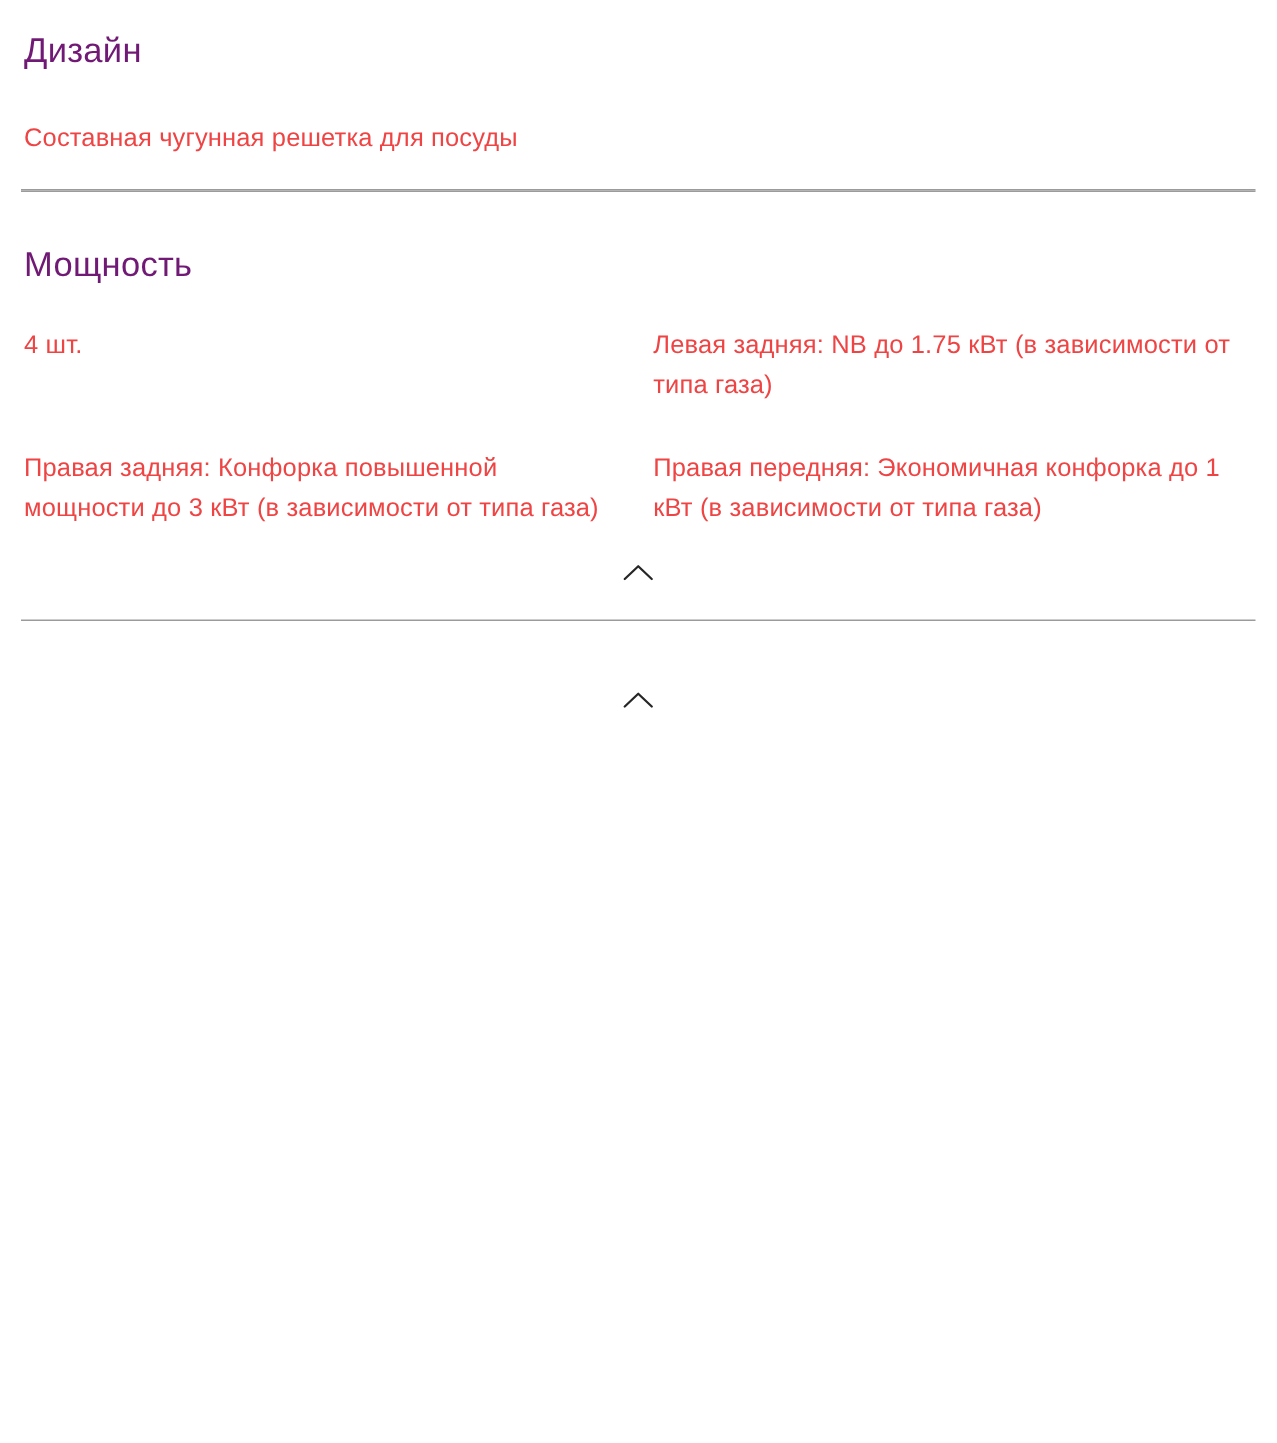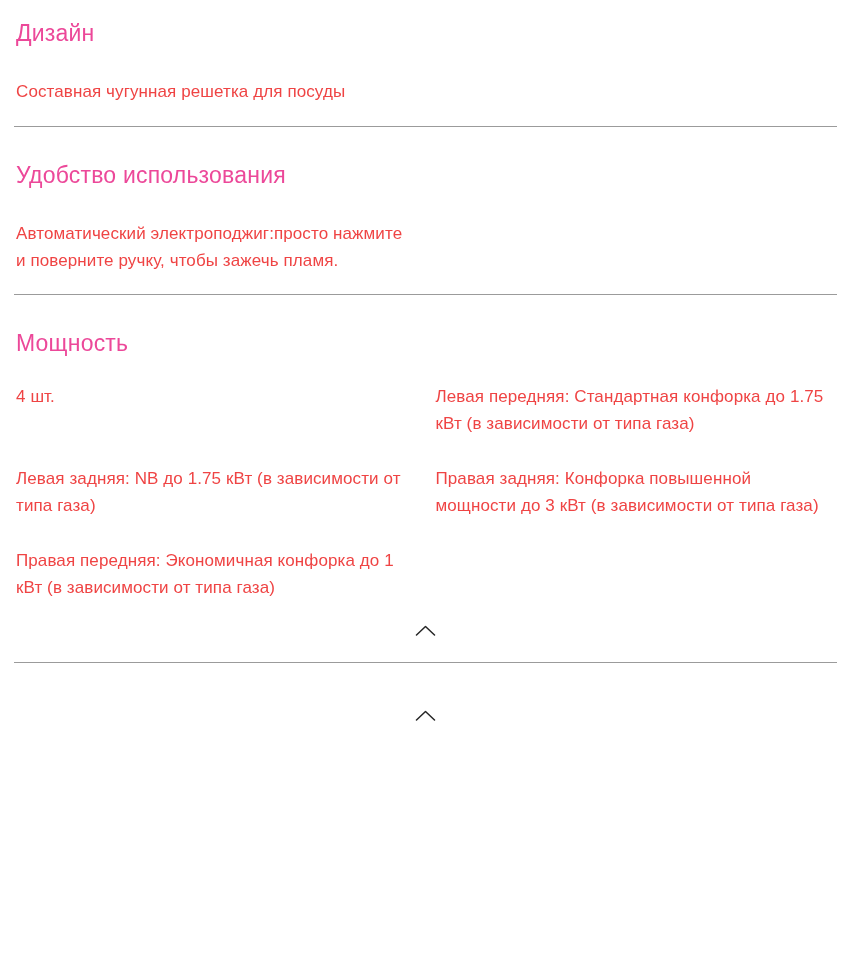--- a/index.html
+++ b/index.html
@@ -19,21 +19,21 @@
     padding: 33px 16px 0 16px;
   }
   .feature-section.first {
     padding-top: 18px;
   }
   h2.section-title {
     margin: 0;
     font-size: 23px;
     line-height: 30px;
     font-weight: 400;
-    color: #ec4899;
+    color: #701a75;
     letter-spacing: 0.2px;
   }
   .spec-grid {
     display: grid;
     grid-template-columns: 1fr 1fr;
     column-gap: 20px;
     row-gap: 28px;
     margin-top: 30px;
   }
   .spec-grid.tight {
@@ -83,34 +83,27 @@
 
   <section class="feature-section first section-1">
     <h2 class="section-title">Дизайн</h2>
     <div class="spec-grid">
       <p class="spec-text">Составная чугунная решетка для посуды</p>
     </div>
   </section>
 
   <hr class="divider">
 
-  <section class="feature-section section-2">
-    <h2 class="section-title">Удобство использования</h2>
-    <div class="spec-grid">
-      <p class="spec-text">Автоматический электроподжиг:просто нажмите и поверните ручку, чтобы зажечь пламя.</p>
-    </div>
-  </section>
 
   <hr class="divider">
 
   <section class="feature-section section-3">
     <h2 class="section-title">Мощность</h2>
     <div class="spec-grid tight">
       <p class="spec-text">4 шт.</p>
-      <p class="spec-text">Левая передняя: Стандартная конфорка до 1.75 кВт (в зависимости от типа газа)</p>
       <p class="spec-text">Левая задняя: NB до 1.75 кВт (в зависимости от типа газа)</p>
       <p class="spec-text">Правая задняя: Конфорка повышенной мощности до 3 кВт (в зависимости от типа газа)</p>
       <p class="spec-text">Правая передняя: Экономичная конфорка до 1 кВт (в зависимости от типа газа)</p>
     </div>
     <div class="collapse-row">
       <button class="collapse-btn" aria-label="Свернуть раздел">
         <svg class="chevron-svg" width="21" height="11" viewBox="0 0 21 11">
           <polyline points="1.5,10 10.5,1.5 19.5,10" fill="none" stroke="#262626" stroke-width="1.5" stroke-linecap="round" stroke-linejoin="round"></polyline>
         </svg>
       </button>

